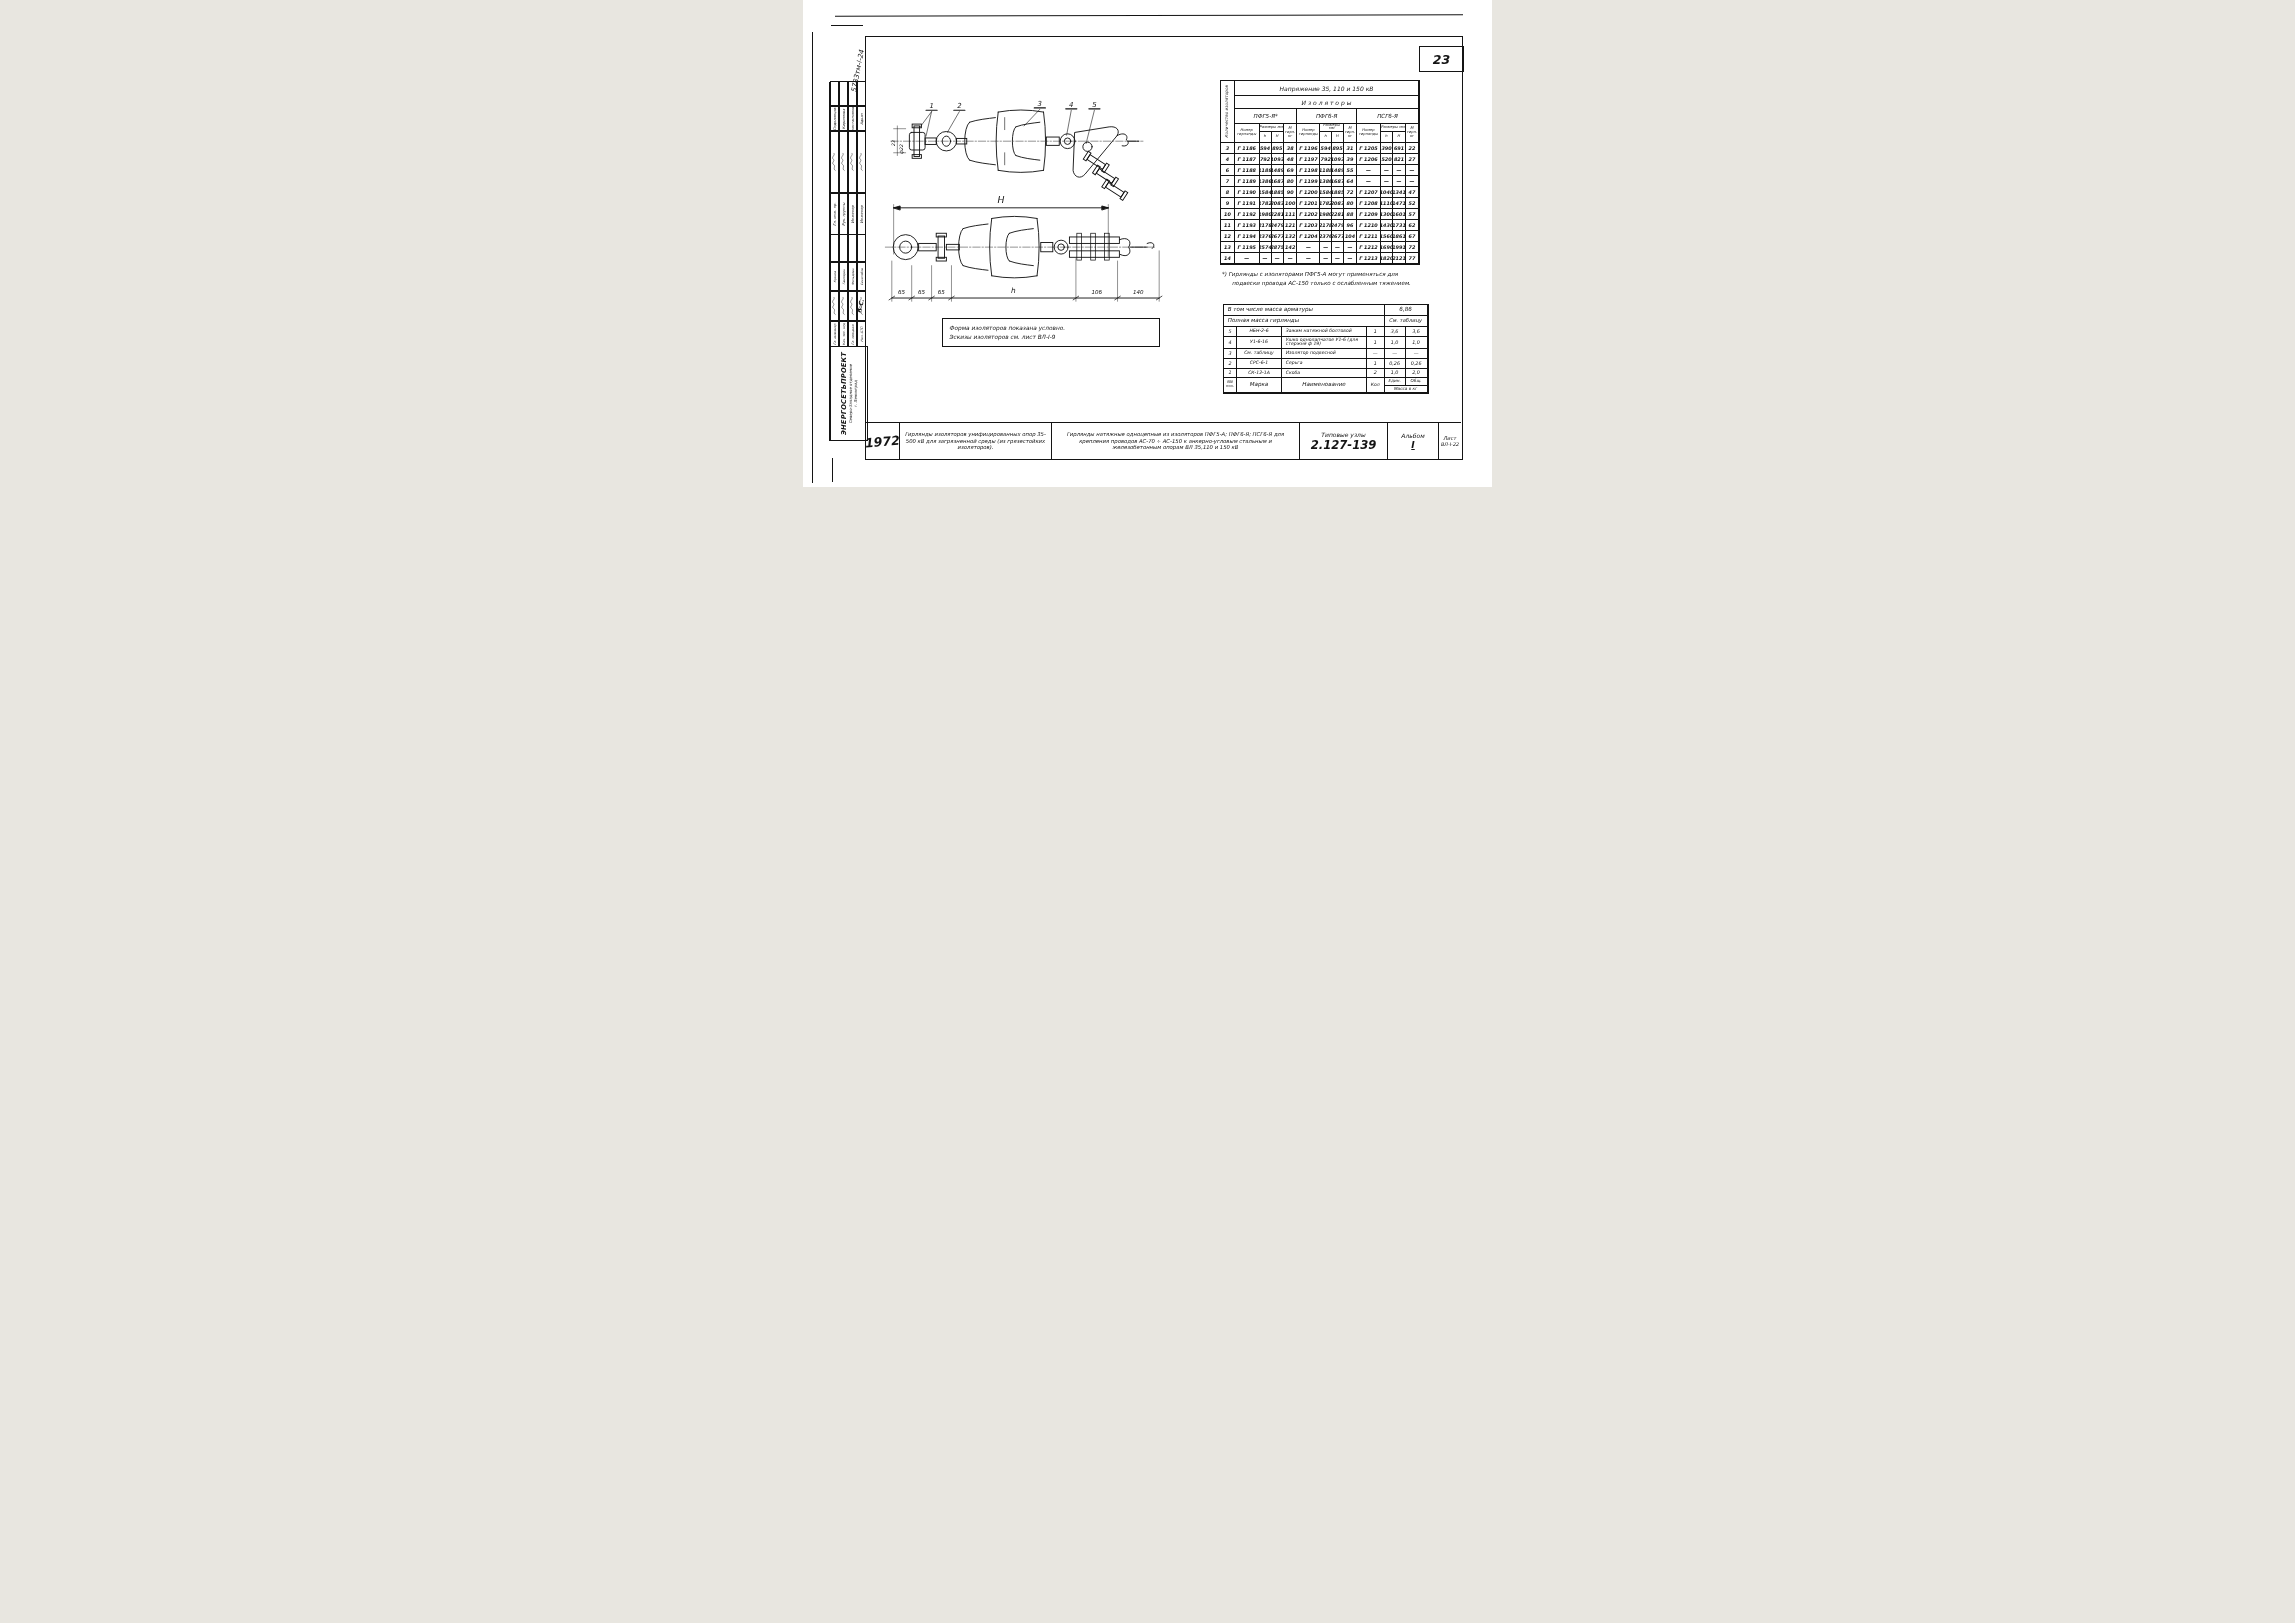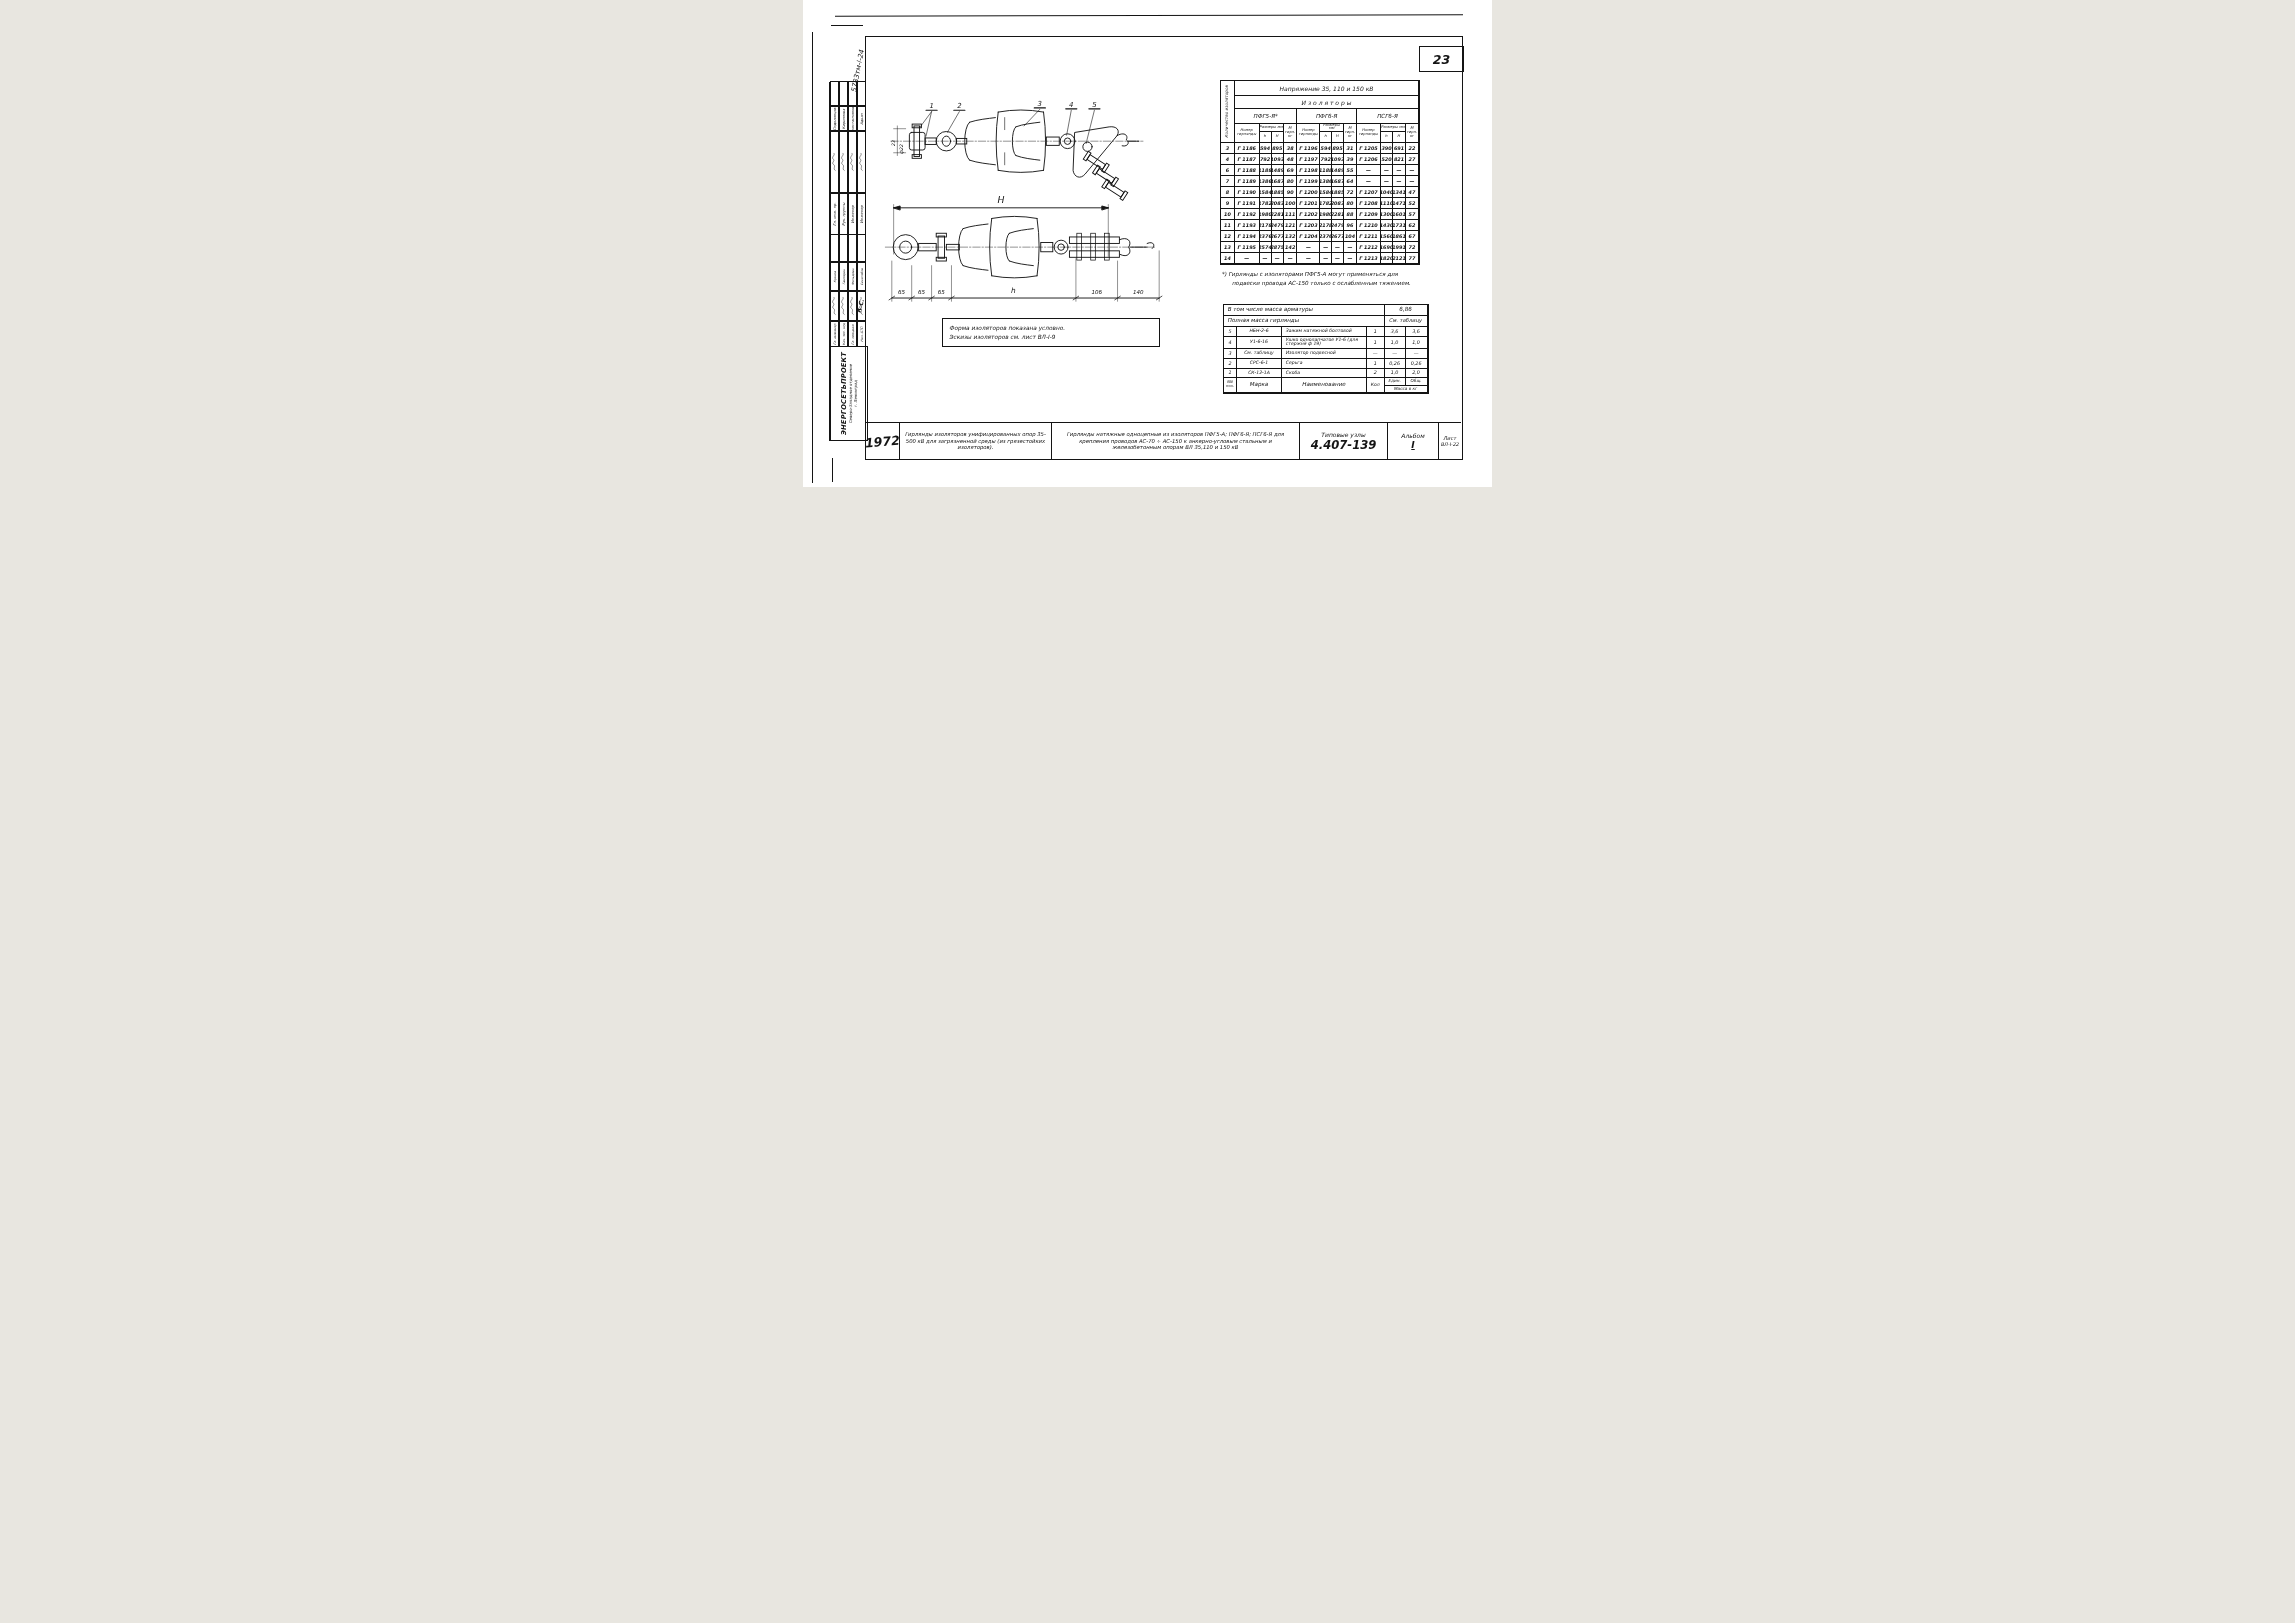--- a/index.html
+++ b/index.html
@@ -602,21 +602,21 @@
       <span class="it b" style="font-size:12.5px;transform:rotate(-5deg);">1972</span>
     </div>
     <div class="desc">
         <span>Гирлянды изоляторов унифицированных опор 35-500 кВ для загрязненной среды (из грязестойких изоляторов).</span>
       </div>
     <div class="desc">
         <span>Гирлянды натяжные одноцепные из изоляторов ПФГ5-А; ПФГ6-Я; ПСГ6-Я для крепления проводов АС-70 ÷ АС-150 к анкерно-угловым стальным и железобетонным опорам ВЛ 35,110 и 150 кВ</span>
       </div>
     <div>
       <span style="font-size:6px;">Типовые узлы</span>
-      <span class="b" style="font-size:11.6px;">4.407-139</span>
+      <span class="b" style="font-size:11.6px;">2.127-139</span>
     </div>
     <div>
       <span style="font-size:6px;">Альбом</span>
       <span class="b" style="font-size:9.3px;text-decoration:underline;">I</span>
     </div>
     <div>
       <span style="font-size:5.1px;">Лист</span>
       <span style="font-size:4.9px;">ВЛ-I-22</span>
     </div>
   </div>

